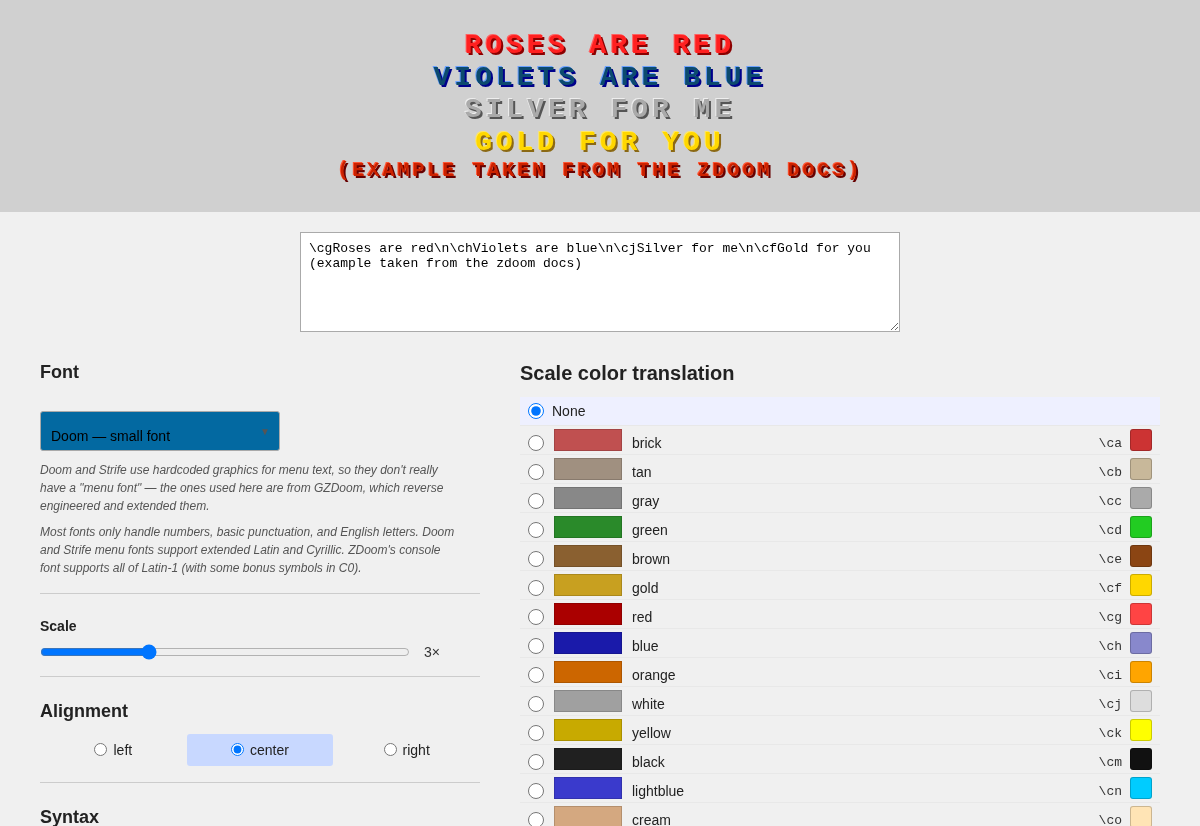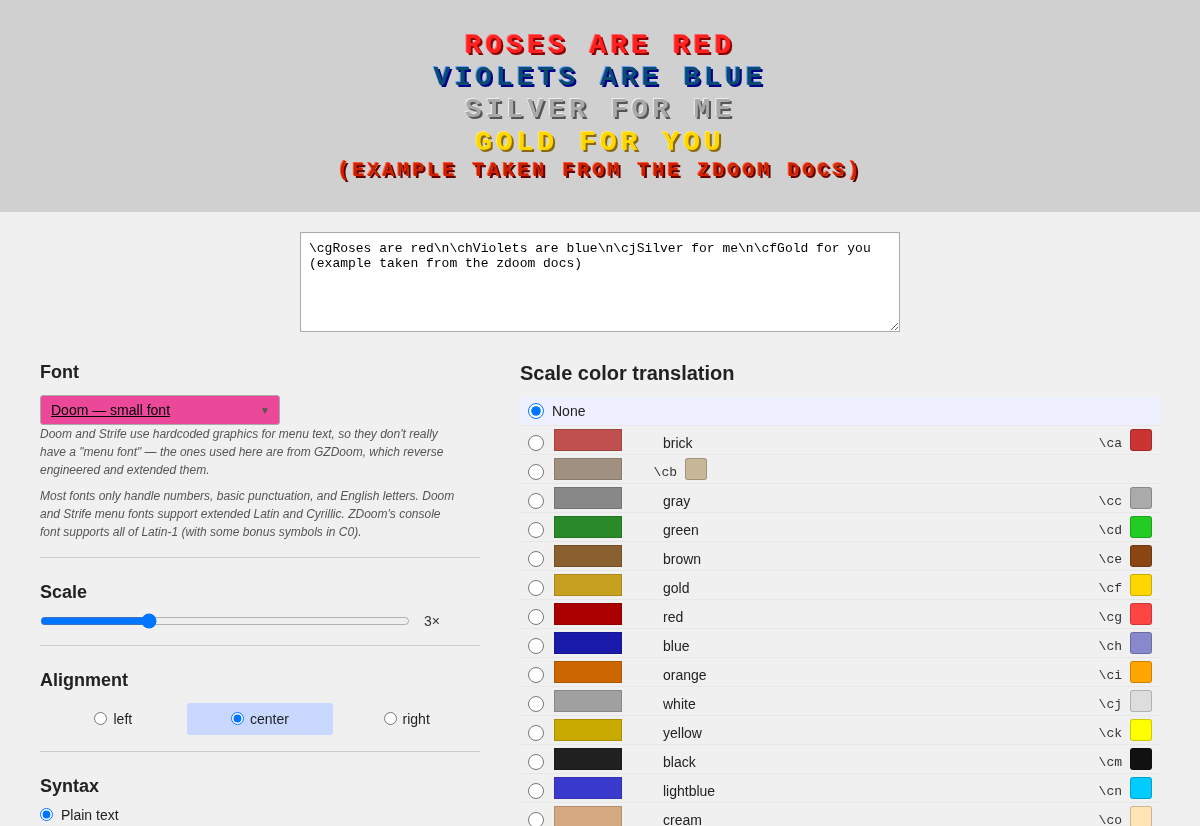--- a/index.html
+++ b/index.html
@@ -72,68 +72,68 @@
       flex-shrink: 0;
     }
 
     .right-panel {
       flex: 1;
     }
 
     .section-title {
       font-size: 18px;
       font-weight: bold;
-      margin-bottom: 12px;
+      margin-bottom: 28px;
       color: #222;
     }
 
     .font-select-wrapper {
       position: relative;
       display: inline-block;
       width: 240px;
     }
 
     .font-select-wrapper select {
       width: 100%;
-      padding: 6px 30px 6px 10px;
+      padding: 16px 30px 6px 10px;
       border: 1px solid #aaa;
-      background: #ec4899;
+      background: #0369a1;
       font-size: 14px;
       appearance: none;
       -webkit-appearance: none;
       cursor: pointer;
       border-radius: 3px;
-      text-decoration: underline;
     }
 
     .font-select-wrapper::after {
       content: '▼';
       font-size: 10px;
       position: absolute;
       right: 10px;
       top: 50%;
       transform: translateY(-50%);
       pointer-events: none;
       color: #555;
     }
 
     .font-note {
       font-size: 12px;
       color: #555;
+      margin-top: 10px;
       font-style: italic;
       line-height: 1.5;
       max-width: 420px;
     }
 
     .scale-section {
       margin-top: 24px;
     }
 
     .scale-label {
-      font-size: 18px;
+      font-size: 14px;
       font-weight: bold;
       margin-bottom: 10px;
     }
 
     .scale-row {
       display: flex;
       align-items: center;
       gap: 14px;
     }
 
@@ -233,21 +233,20 @@
       width: 68px;
       height: 22px;
       margin: 0 10px;
       flex-shrink: 0;
       border: 1px solid rgba(0,0,0,0.15);
     }
 
     .color-name {
       flex: 1;
       font-size: 14px;
-      margin-left: 31px;
     }
 
     .color-code {
       font-family: 'Courier New', monospace;
       font-size: 13px;
       color: #333;
       width: 45px;
       text-align: right;
     }
 
@@ -364,20 +363,21 @@
           <div class="color-row">
             <input type="radio" name="colorpick" value="brick" class="color-radio" style="">
             <div class="color-swatch-large" style="background: rgb(192, 80, 80);"></div>
             <span class="color-name">brick</span>
             <span class="color-code">\ca</span>
             <div class="color-dot" style="background: rgb(204, 51, 51);"></div>
           </div>
           <div class="color-row">
             <input type="radio" name="colorpick" value="tan" class="color-radio" style="">
             <div class="color-swatch-large" style="background: rgb(160, 144, 128);"></div>
+            <span class="color-name">tan</span>
             <span class="color-code">\cb</span>
             <div class="color-dot" style="background: rgb(200, 184, 154);"></div>
           </div>
           <div class="color-row">
             <input type="radio" name="colorpick" value="gray" class="color-radio" style="">
             <div class="color-swatch-large" style="background: rgb(136, 136, 136);"></div>
             <span class="color-name">gray</span>
             <span class="color-code">\cc</span>
             <div class="color-dot" style="background: rgb(170, 170, 170);"></div>
           </div>

